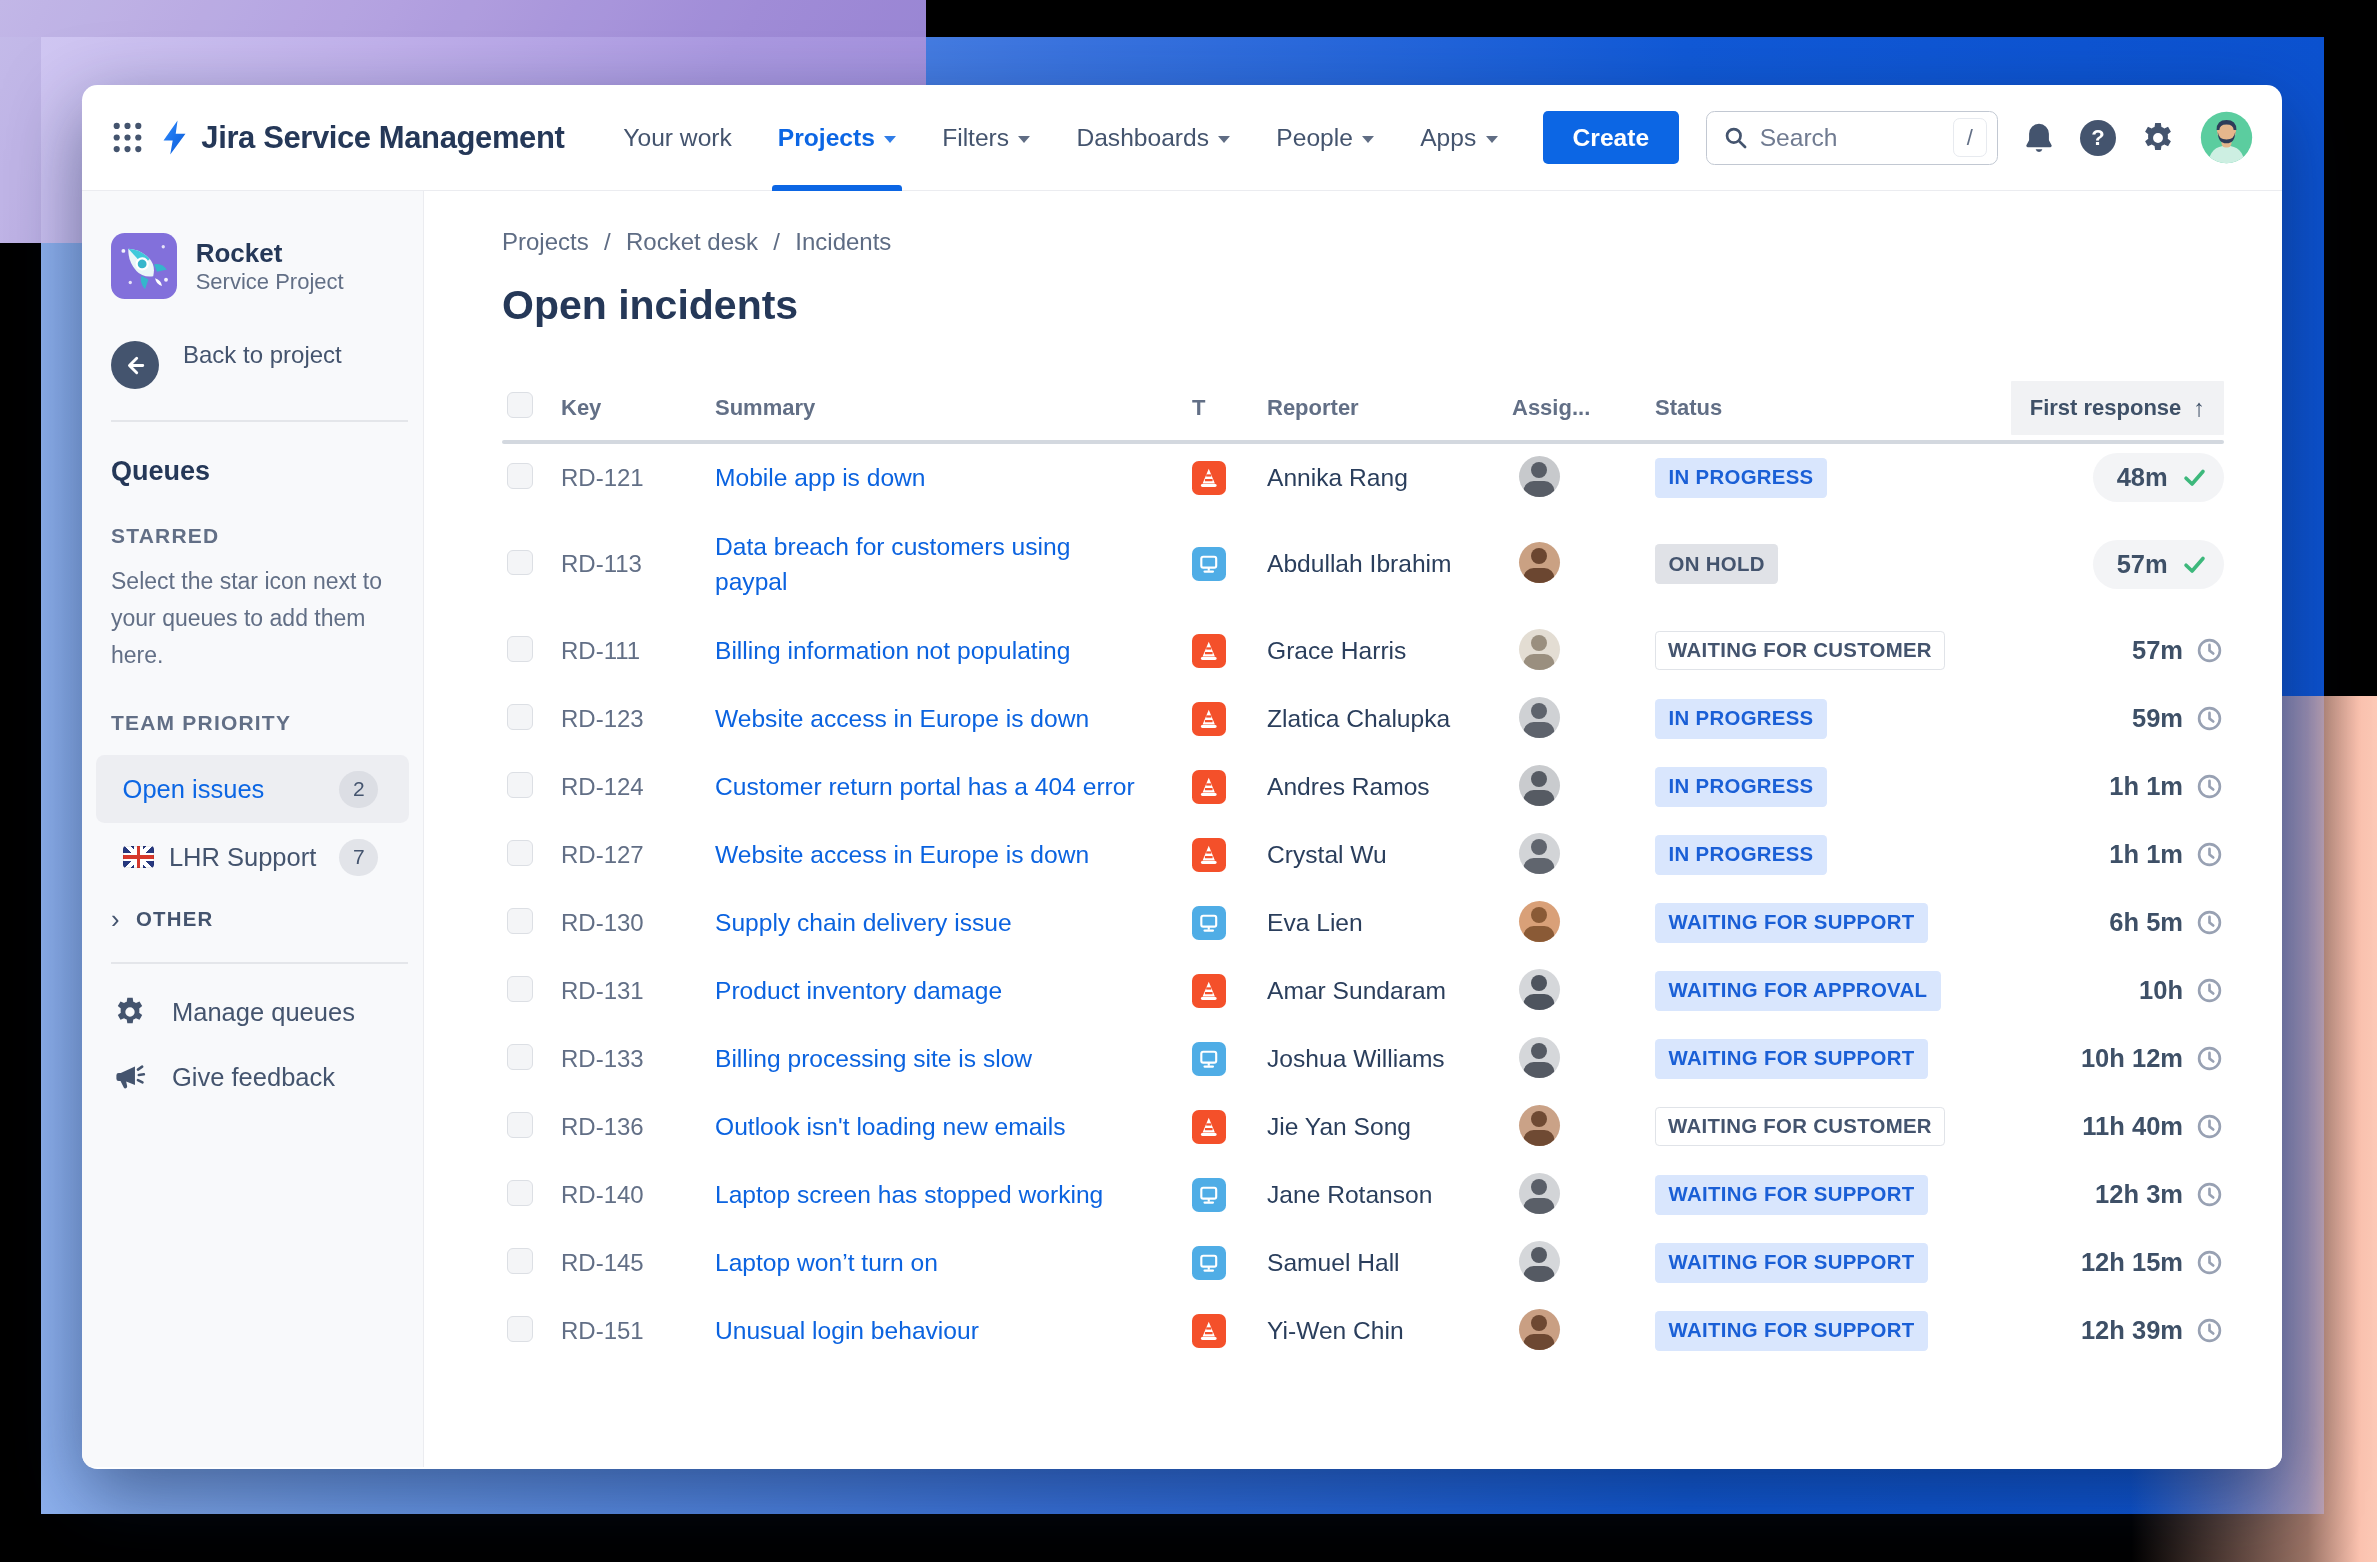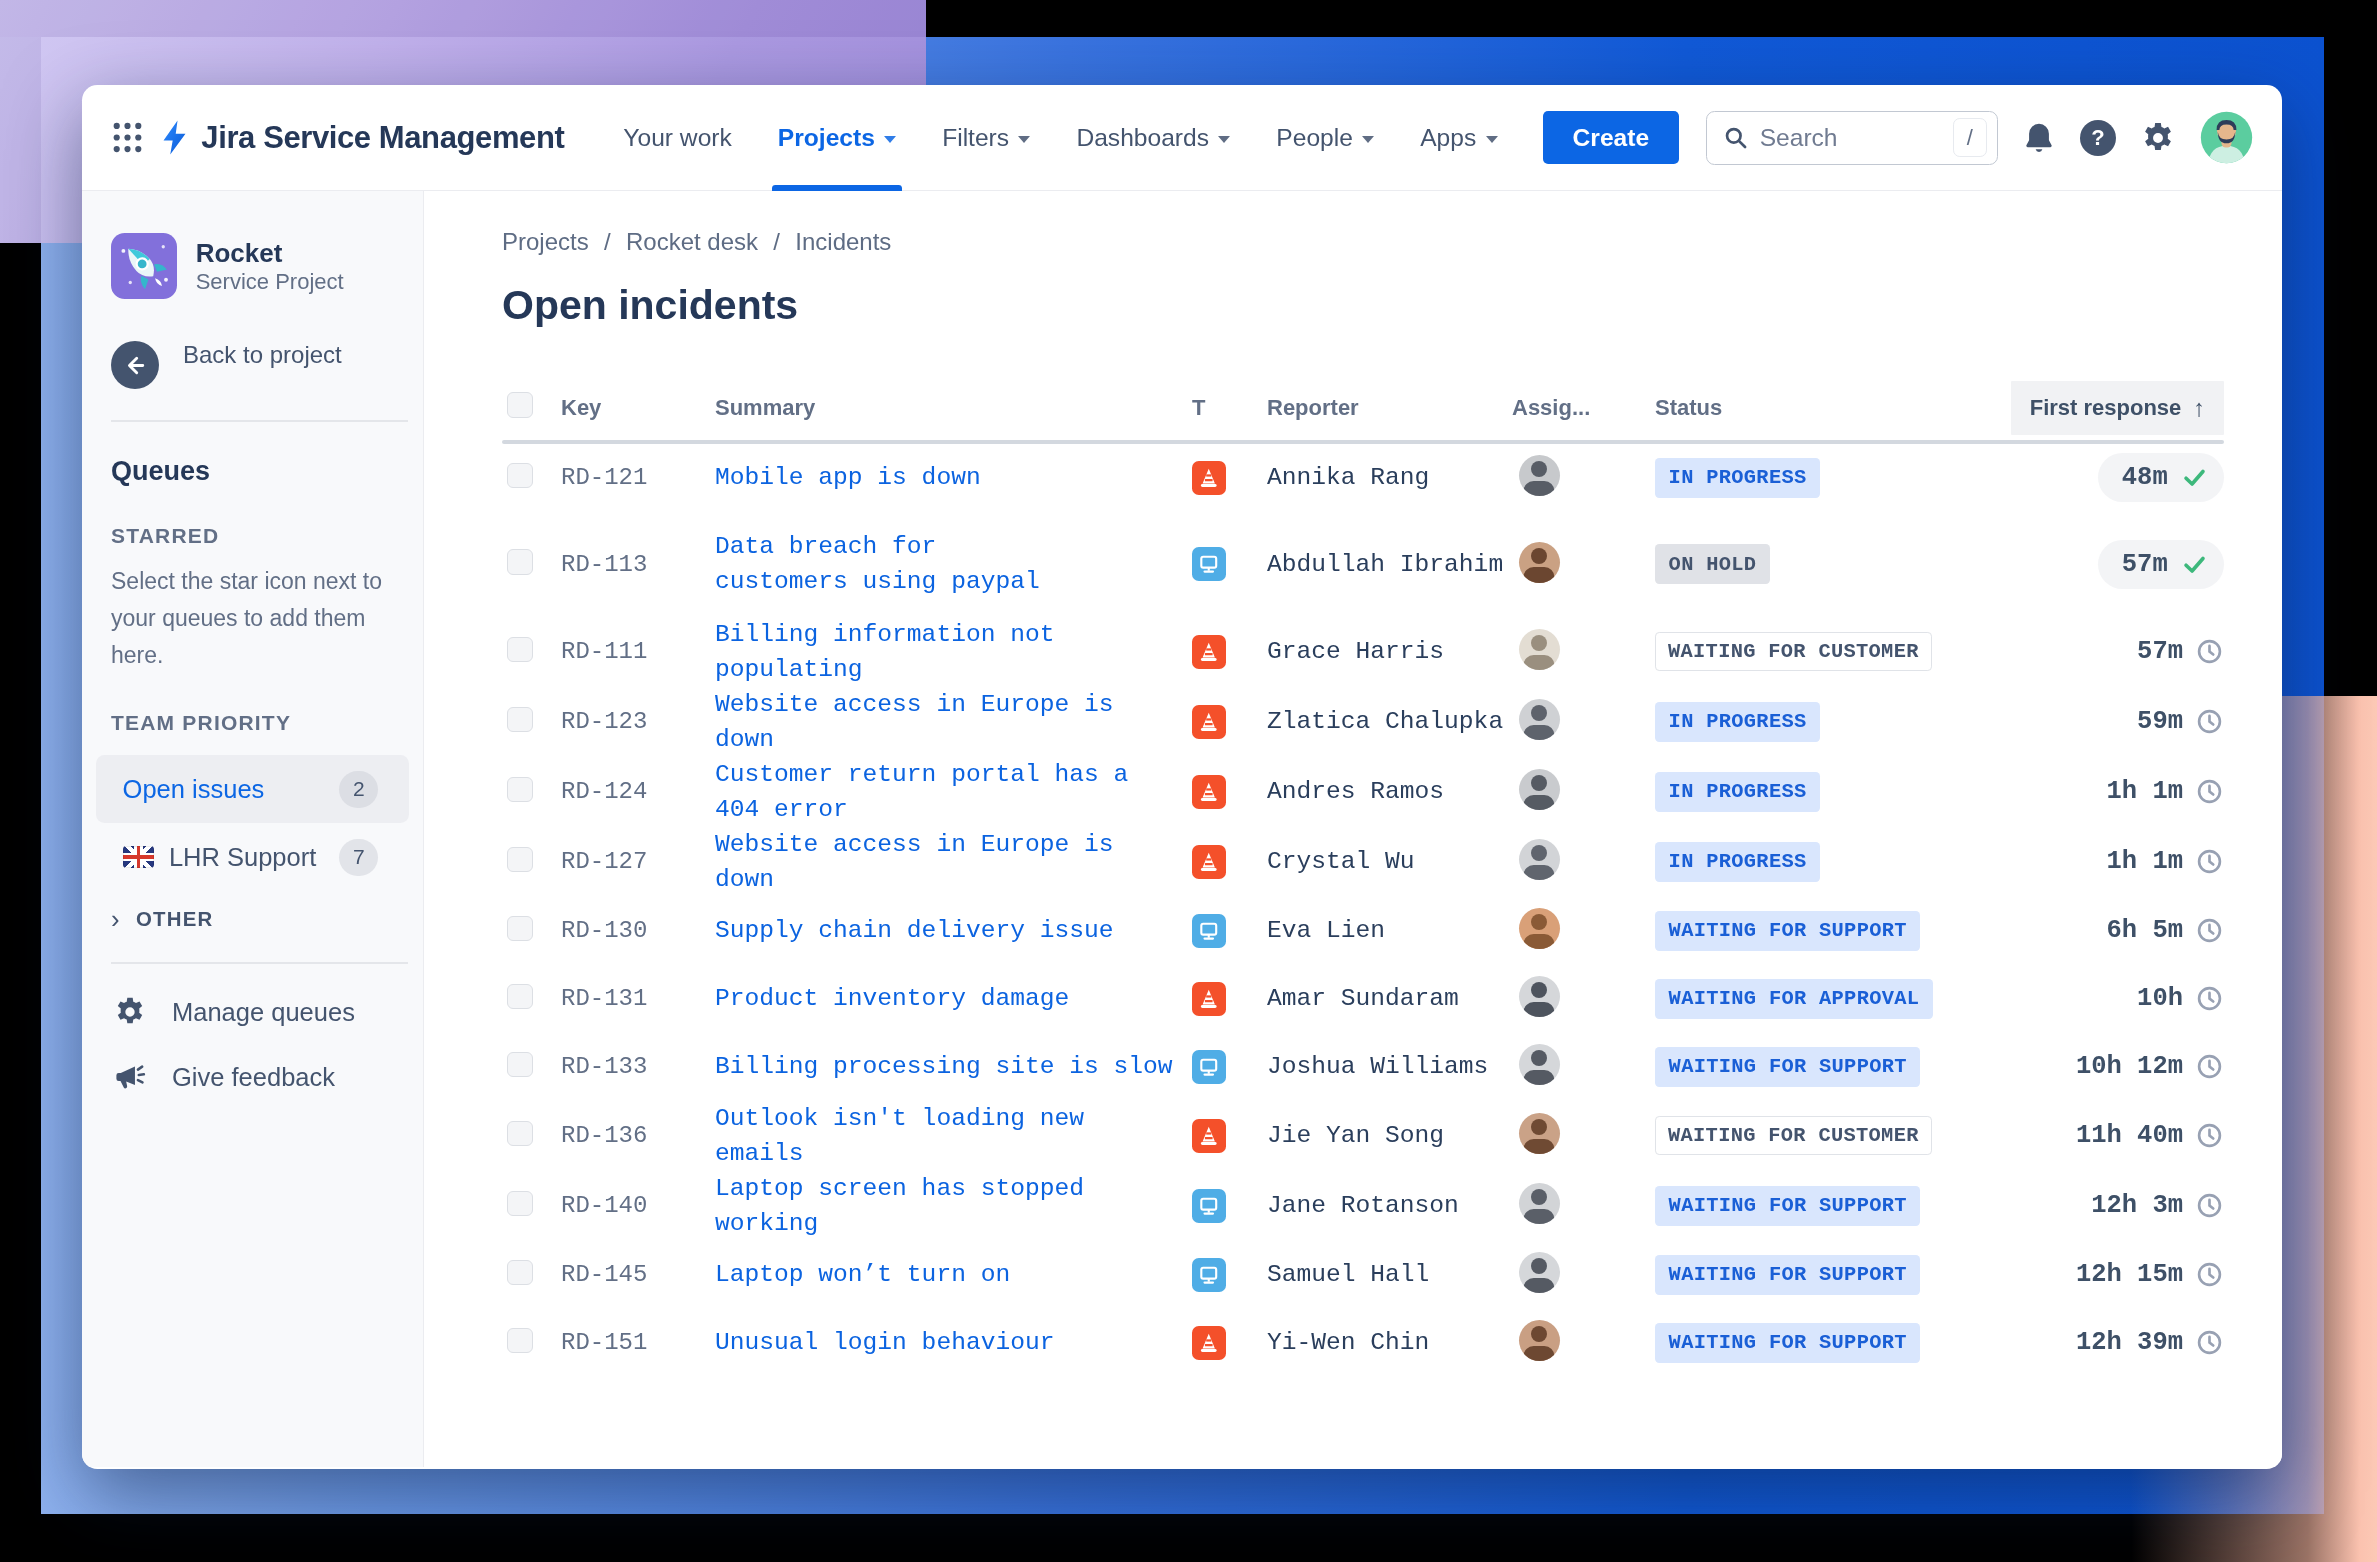--- a/index.html
+++ b/index.html
@@ -93,21 +93,21 @@
   .breadcrumb{font-size:24px;color:#5E6C84;display:flex;gap:15.3px;align-items:center;}
   .breadcrumb .crumb{cursor:pointer;}
   .page-title{margin-top:25.5px;font-size:41px;font-weight:600;color:#253858;}
   .table{margin-top:48px;}
   .grid-cols{display:grid;grid-template-columns:59px 154px 477px 75px 245px 143px 280px 1fr;align-items:center;}
   .thead{height:63px;font-size:22px;font-weight:700;color:#626F86;}
   .th-fr{justify-self:end;display:flex;align-items:center;gap:12px;background:#F1F2F4;border-radius:1px;
     padding:12.7px 18.7px;color:#3E5067;cursor:pointer;}
   .sort-arrow{font-size:24px;}
   .thead-rule{height:4.2px;background:#D3D8DF;border-radius:2.5px;}
-  .row{min-height:68px;cursor:pointer;font-family:Liberation Mono, monospace;}
+  .row{min-height:68px;cursor:pointer;}
   .row.tall{min-height:105px;}
   .cb{width:25.5px;height:25.5px;border-radius:6px;background:#F4F5F7;border:1.7px solid #DCDFE4;display:inline-block;margin-left:5.1px;}
   .key{font-size:24px;color:#626F86;}
   .summary{font-size:24.6px;color:#0B63E0;max-width:463px;line-height:35px;display:inline-block;text-decoration:none;}
   .row.tall .summary{max-width:365px;}
   .type-badge{width:34px;height:34px;border-radius:6.8px;display:flex;align-items:center;justify-content:center;}
   .t-incident .type-badge{background:#F4502A;}
   .t-request  .type-badge{background:#4FADE6;}
   .reporter{font-size:24.6px;color:#2A3E5C;}
   .av{width:41px;height:41px;border-radius:50%;position:relative;overflow:hidden;background:var(--av-bg,#D5D7DA);display:inline-block;margin-left:6.8px;}

